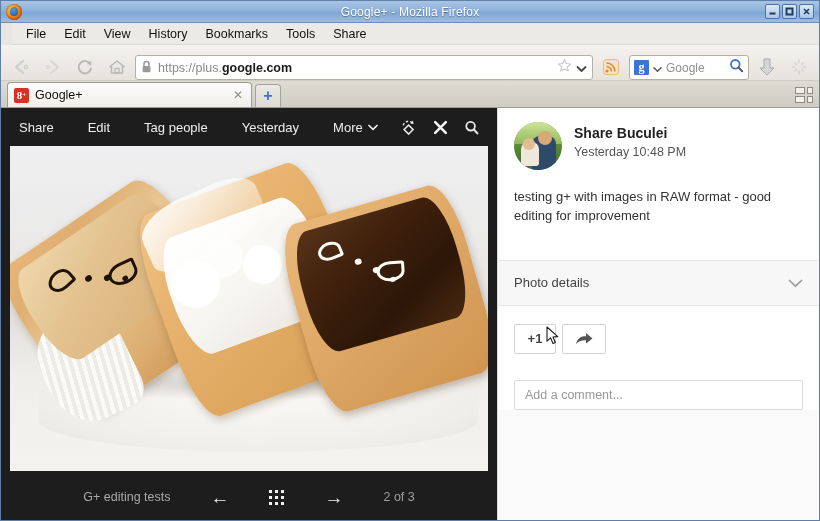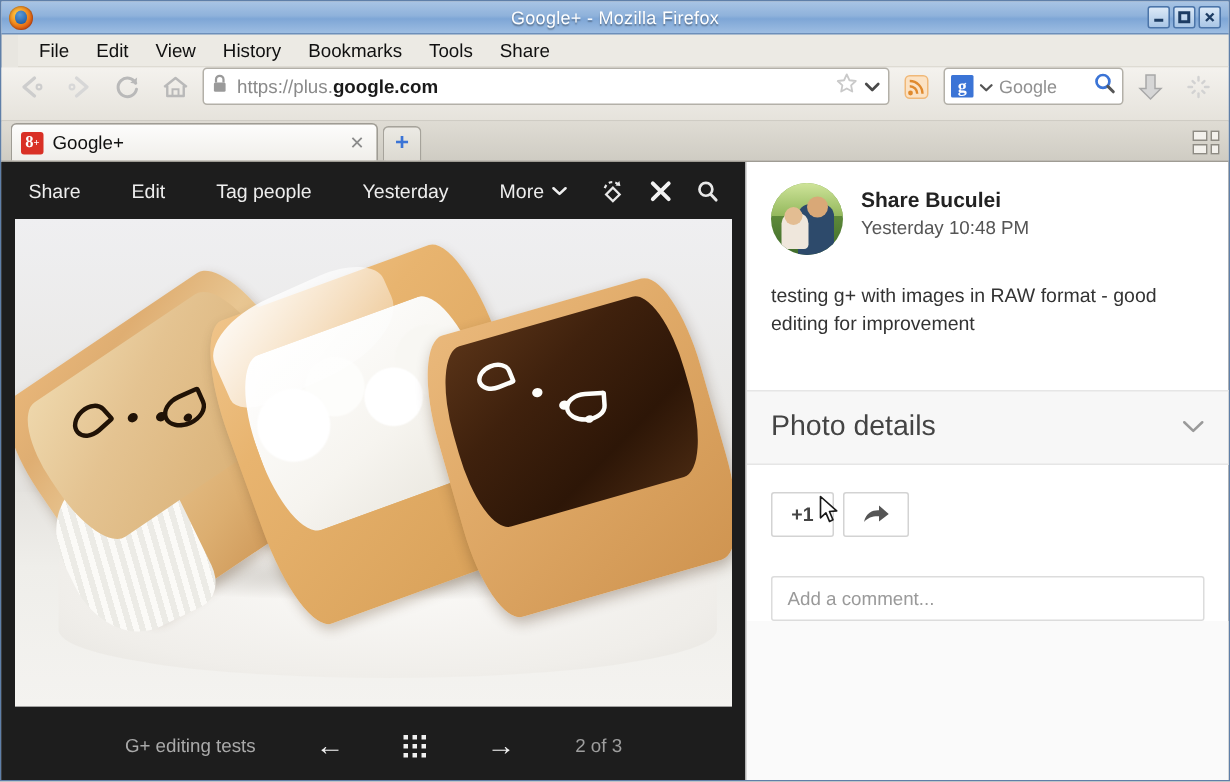--- a/index.html
+++ b/index.html
@@ -67,21 +67,21 @@
   .menu-item {
     font-size: 12.5px; color: #101010;
     padding: 2px 8px; border-radius: 2px; white-space: nowrap;
   }
 
   
   #navbar {
     height: 36px; flex: 0 0 36px;
     background: linear-gradient(to bottom,#f4f2ee,#e6e3dc);
     border-bottom: 1px solid #cfccc4;
-    display: flex; align-items: flex-start; gap: 4px;
+    display: flex; align-items: flex-end; gap: 4px;
     padding: 0 6px;
   }
   .navbtn { width: 28px; height: 26px; display:flex; align-items:center; justify-content:center; }
   .navbtn svg { display:block; }
   #urlbar {
     flex: 1 1 auto; height: 25px;
     background: #ffffff;
     border: 1px solid #b3b0a8;
     border-radius: 3px;
     display: flex; align-items: center;
@@ -284,21 +284,21 @@
   #post-text {
     padding: 18px 32px 0 16px; font-size: 13px; color: #333; line-height: 1.45;
   }
   #details-row {
     margin-top: 34px;
     border-top: 1px solid #e6e6e6; border-bottom: 1px solid #e6e6e6;
     background: #f7f7f7;
     padding: 13px 16px;
     display: flex; align-items: center;
   }
-  #details-label { font-size: 19px; color: #444; }
+  #details-label { font-size: 13px; color: #444; }
   #details-chevron { margin-left: auto; color: #9a9a9a; }
   #actions { display: flex; gap: 6px; padding: 18px 16px 0 16px; position: relative; }
   .act-btn {
     min-width: 42px; height: 30px; padding: 0 11px;
     border: 1px solid #d3d3d3; border-radius: 2px; background: #fff;
     display: flex; align-items: center; justify-content: center;
     font-size: 13px; font-weight: bold; color: #444;
   }
   .act-btn svg { display: block; }
   #cursor { position: absolute; left: 48px; top: 20px; pointer-events: none; }

